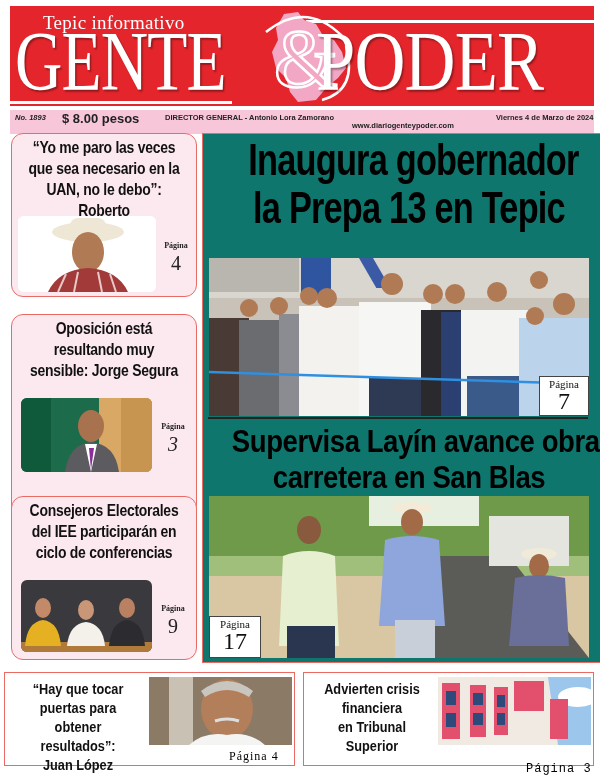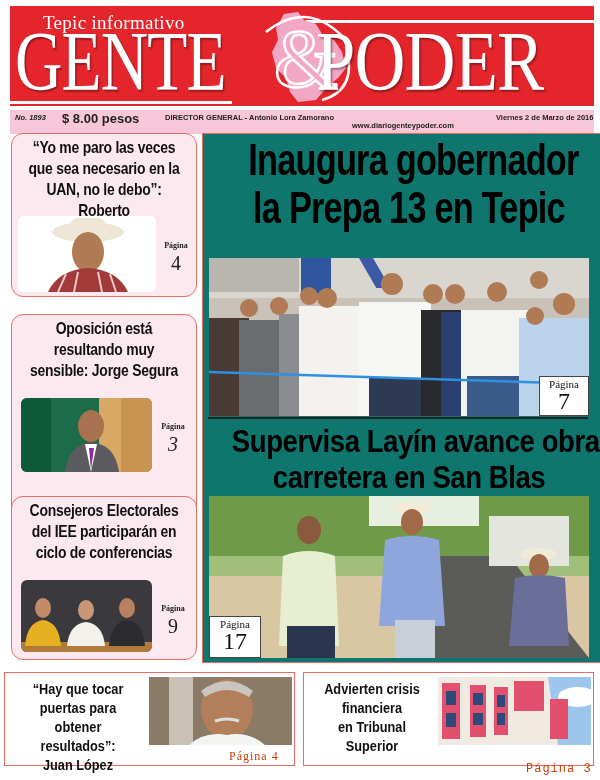--- a/index.html
+++ b/index.html
@@ -94,21 +94,21 @@
   
   .bot-box {
     position: absolute; top: 672px; height: 94px;
     border: 1.5px solid #ea6a64; background: #fff;
   }
   .bot-title {
     position: absolute; text-align: center; font-weight: bold; color: #111;
     font-size: 15px; line-height: 19px; transform: scaleX(0.85);
   }
   .bot-pg {
-    position: absolute; font-family: "Liberation Serif", serif; font-size: 12px; color: #c2410c;
+    position: absolute; font-family: "Liberation Serif", serif; font-size: 12px; color: #000000;
     letter-spacing: 1px;
   }
 </style>
 </head>
 <body>
 
 <div class="masthead">
   <div class="mh-line-top"></div>
   <div class="mh-line-bot"></div>
   <div class="mh-tag">Tepic informativo</div>
@@ -120,21 +120,21 @@
     <text x="60" y="80" text-anchor="middle" font-family="Liberation Serif, serif" font-size="82" fill="none" stroke="#fff" stroke-width="2.5">&amp;</text>
   </svg>
   <div class="mh-poder">PODER</div>
 </div>
 
 <div class="infobar">
   <span class="ib-no">No. 1893</span>
   <span class="ib-price">$ 8.00 pesos</span>
   <span class="ib-dir">DIRECTOR GENERAL  -  Antonio Lora Zamorano</span>
   <span class="ib-web">www.diariogenteypoder.com</span>
-  <span class="ib-date">Viernes 2 de Marzo de 2016</span>
+  <span class="ib-date">Viernes 4 de Marzo de 2024</span>
 </div>
 
 <div class="side-box" style="top:133px;height:164px;">
   <div class="side-title" style="top:3px;">“Yo me paro las veces que sea necesario en la UAN, no le debo”: Roberto</div>
   <div class="side-photo" style="left:6px;top:82px;width:138px;height:76px;background:#fff;">
     <svg width="138" height="76" viewBox="0 0 138 76">
       <rect width="138" height="76" fill="#ffffff"></rect>
       <ellipse cx="70" cy="16" rx="36" ry="10" fill="#efe7d5"></ellipse>
       <rect x="52" y="2" width="36" height="16" rx="8" fill="#efe7d5"></rect>
       <ellipse cx="70" cy="36" rx="16" ry="20" fill="#b07a54"></ellipse>

